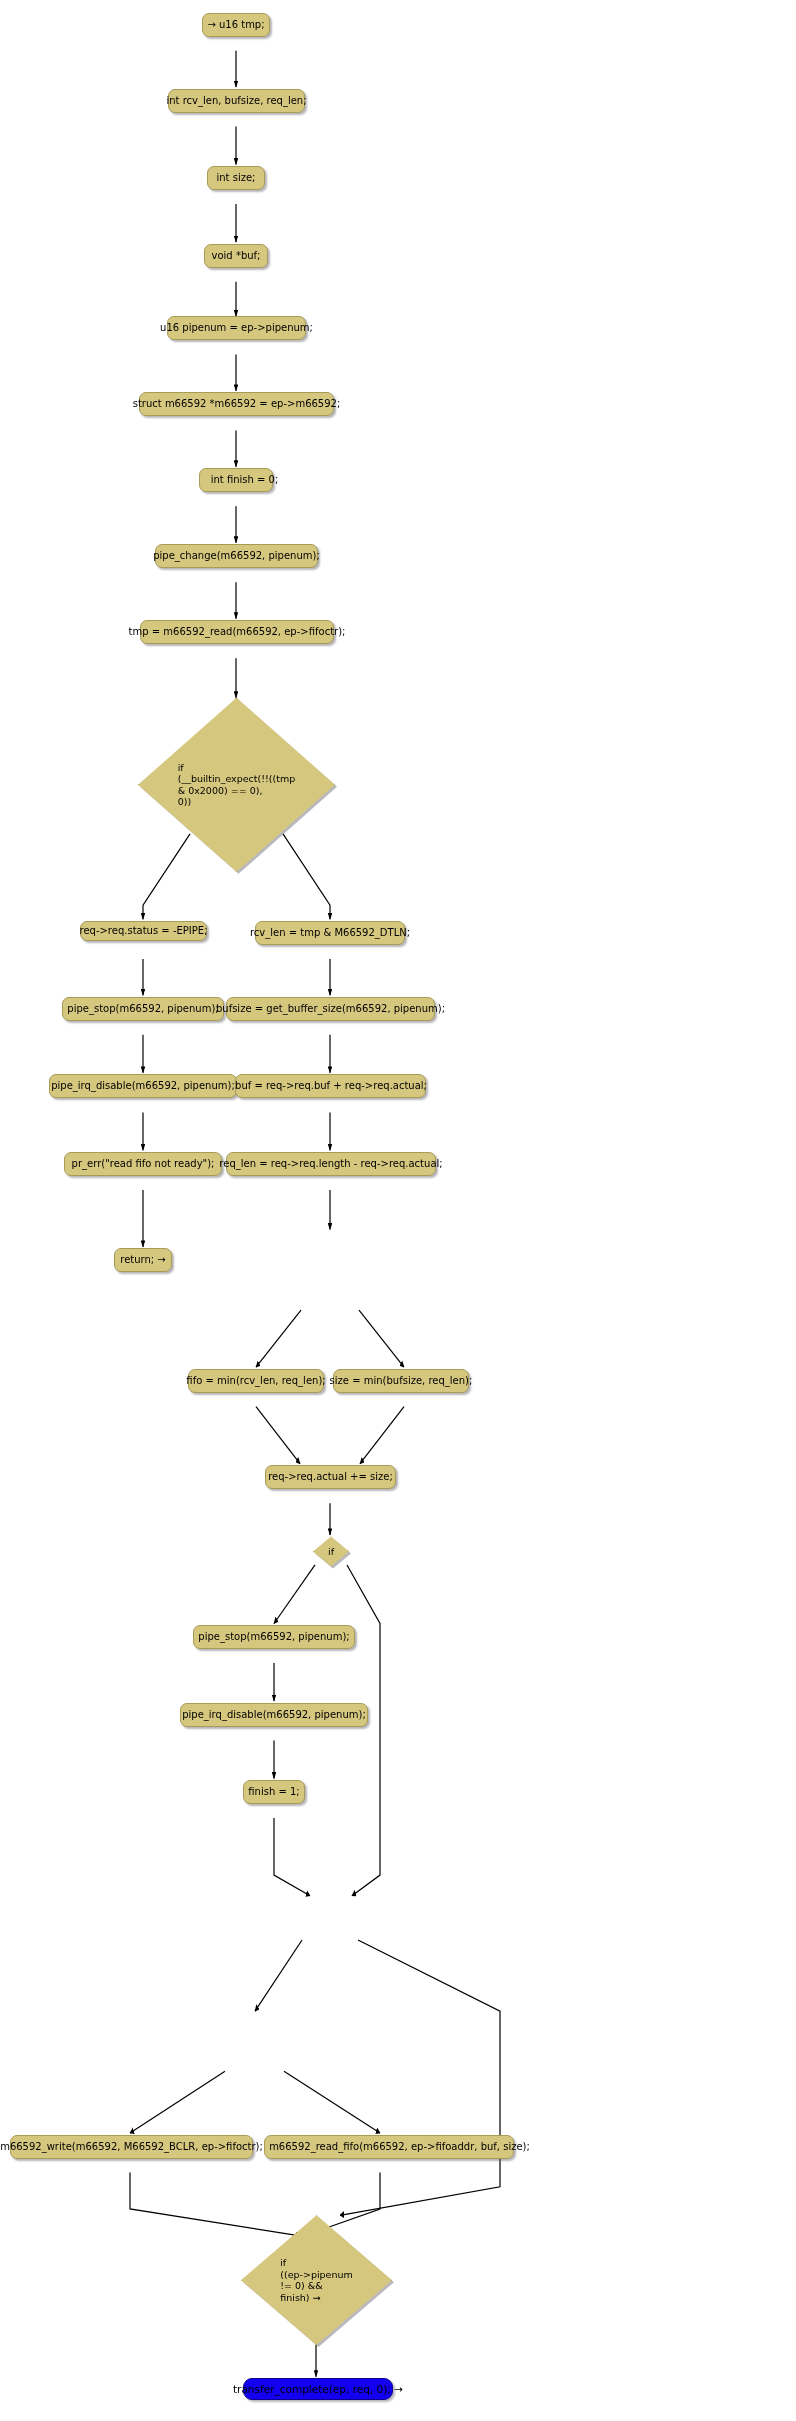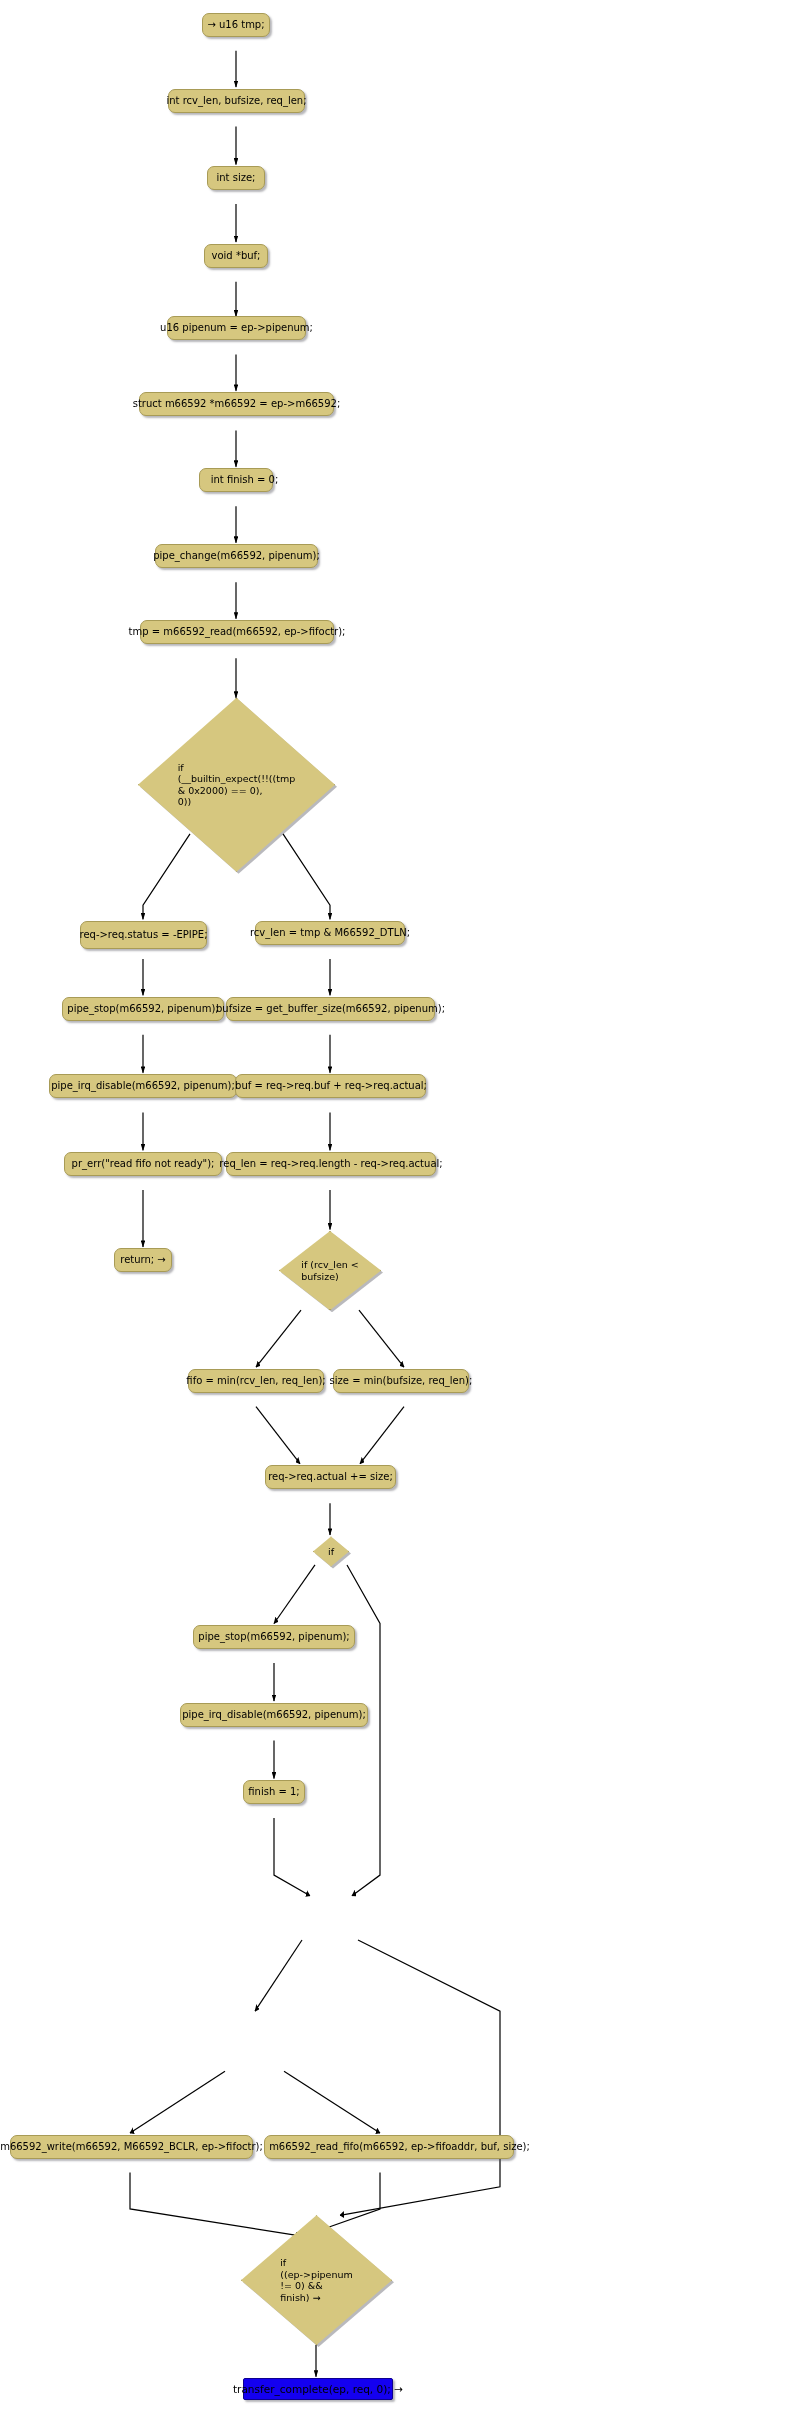--- a/index.html
+++ b/index.html
@@ -41,21 +41,21 @@
     border: 1px solid #A89B56;
     border-radius: 7px;
     box-shadow: 2px 2px 2px rgba(80,80,90,0.42);
     font-size: 10px;
     line-height: 12px;
     padding: 0 7px;
   }
   .node-highlight {
     background: #1400F0;
     border: 1px solid #0D0090;
-    border-radius: 2px;
+    border-radius: 9px;
     box-shadow: 2px 2px 2px rgba(80,80,90,0.42);
     font-size: 10.5px;
     line-height: 12px;
     color: #000000;
     padding: 0 7px;
     text-align: center;
   }
   .node-diamond {
     background: transparent;
     border: none;
@@ -194,21 +194,21 @@
 
   <div class="node node-diamond" style="left: 138px; top: 697.818px; width: 197px; height: 174.059px;">
     <span class="diamond-shadow"></span>
     <span class="diamond-shape"></span>
     <span class="diamond-label">if
 (__builtin_expect(!!((tmp
 &amp; 0x2000) == 0),
 0))</span>
   </div>
 
-  <div class="node node-box" style="left: 80px; top: 920.929px; width: 127px; height: 28px;">
+  <div class="node node-box" style="left: 80px; top: 920.929px; width: 127px; height: 20px;">
     <span>req-&gt;req.status = -EPIPE;</span>
   </div>
 
   <div class="node node-box" style="left: 62px; top: 996.882px; width: 162px; height: 24px;">
     <span>pipe_stop(m66592, pipenum);</span>
   </div>
 
   <div class="node node-box" style="left: 49px; top: 1074.42px; width: 188px; height: 24px;">
     <span>pipe_irq_disable(m66592, pipenum);</span>
   </div>
@@ -230,26 +230,20 @@
   </div>
 
   <div class="node node-box" style="left: 235px; top: 1074.42px; width: 191px; height: 24px; padding-left: 8px;">
     <span>buf = req-&gt;req.buf + req-&gt;req.actual;</span>
   </div>
 
   <div class="node node-box" style="left: 226px; top: 1151.95px; width: 210px; height: 24px;">
     <span>req_len = req-&gt;req.length - req-&gt;req.actual;</span>
   </div>
 
-  <div class="node node-diamond" style="left: 279px; top: 1231.07px; width: 102px; height: 79.1176px;">
-    <span class="diamond-shadow"></span>
-    <span class="diamond-shape"></span>
-    <span class="diamond-label">if (rcv_len &lt;
-bufsize)</span>
-  </div>
 
   <div class="node node-box" style="left: 188px; top: 1368.74px; width: 136px; height: 24px;">
     <span>fifo = min(rcv_len, req_len);</span>
   </div>
 
   <div class="node node-box" style="left: 333px; top: 1368.74px; width: 136px; height: 24px;">
     <span>size = min(bufsize, req_len);</span>
   </div>
 
   <div class="node node-box" style="left: 265px; top: 1465.26px; width: 131px; height: 24px;">

